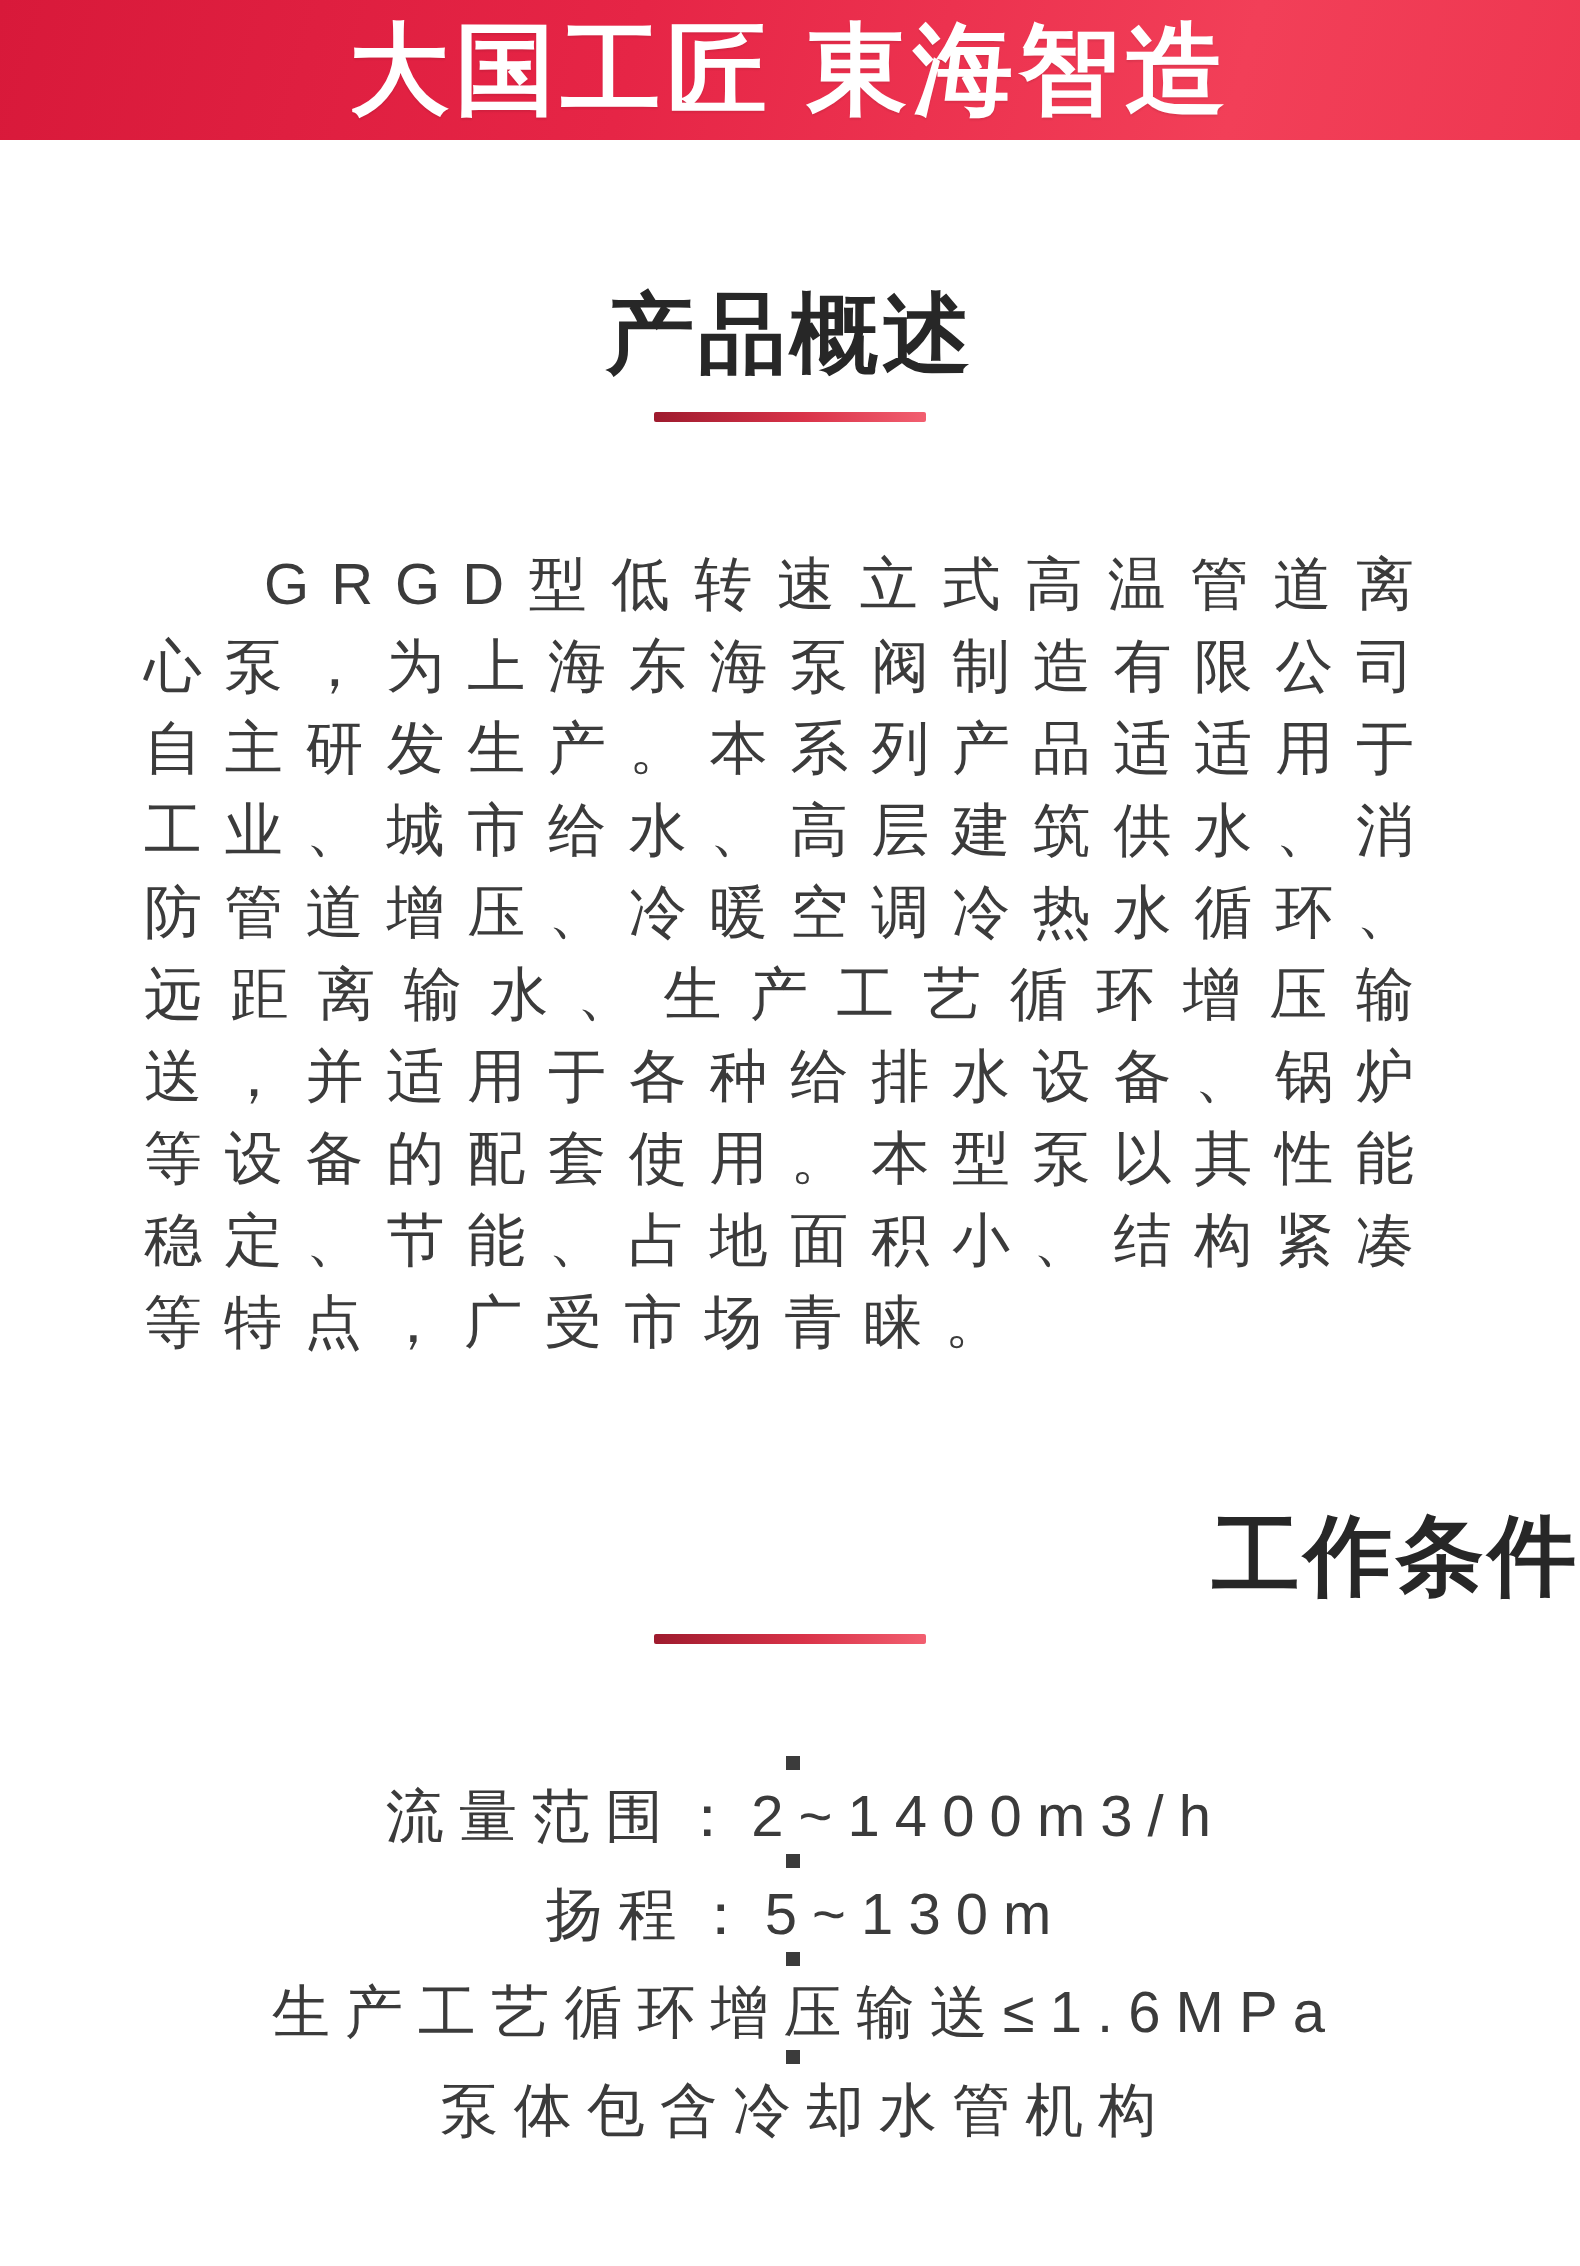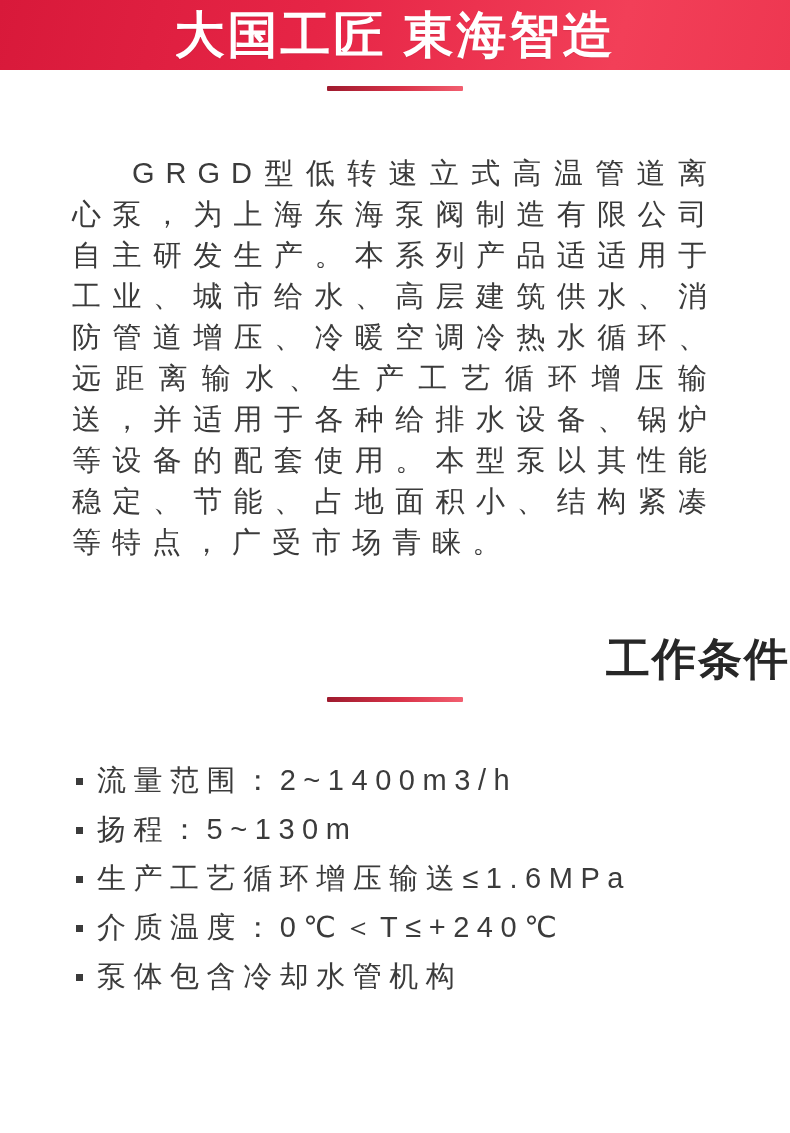--- a/index.html
+++ b/index.html
@@ -68,20 +68,21 @@
   .conditions-list {
     list-style: none;
     margin: 54px 0 0 0;
     padding: 0 60px 0 76px;
   }
   .condition-item {
     display: flex;
     align-items: center;
     height: 49px;
     color: #3b3b3b;
+    flex-direction: column;
   }
   .bullet {
     width: 7px;
     height: 7px;
     background: #3b3b3b;
     flex-shrink: 0;
     margin-right: 14px;
     margin-top: 2px;
   }
   .condition-text {
@@ -92,20 +93,21 @@
   }
 </style>
 </head>
 <body>
 
 <header class="banner">
   <h1 class="banner-title">大国工匠 東海智造</h1>
 </header>
 
 <section class="overview">
+  <h2 class="section-title">产品概述</h2>
   <div class="title-underline"></div>
   <p class="overview-paragraph">GRGD型低转速立式高温管道离心泵，为上海东海泵阀制造有限公司自主研发生产。本系列产品适适用于工业、城市给水、高层建筑供水、消防管道增压、冷暖空调冷热水循环、远距离输水、生产工艺循环增压输送，并适用于各种给排水设备、锅炉等设备的配套使用。本型泵以其性能稳定、节能、占地面积小、结构紧凑等特点，广受市场青睐。</p>
 </section>
 
 <section class="conditions">
   <h2 class="section-title">工作条件</h2>
   <div class="title-underline"></div>
 
   <ul class="conditions-list">
     <li class="condition-item">
@@ -115,20 +117,16 @@
     <li class="condition-item">
       <span class="bullet"></span>
       <span class="condition-text">扬程：5~130m</span>
     </li>
     <li class="condition-item">
       <span class="bullet"></span>
       <span class="condition-text">生产工艺循环增压输送≤1.6MPa</span>
     </li>
     <li class="condition-item">
       <span class="bullet"></span>
-      <span class="condition-text">介质温度：0℃＜T≤+240℃</span>
-    </li>
-    <li class="condition-item">
-      <span class="bullet"></span>
       <span class="condition-text">泵体包含冷却水管机构</span>
     </li>
   </ul>
 </section>
 
 </body></html>

